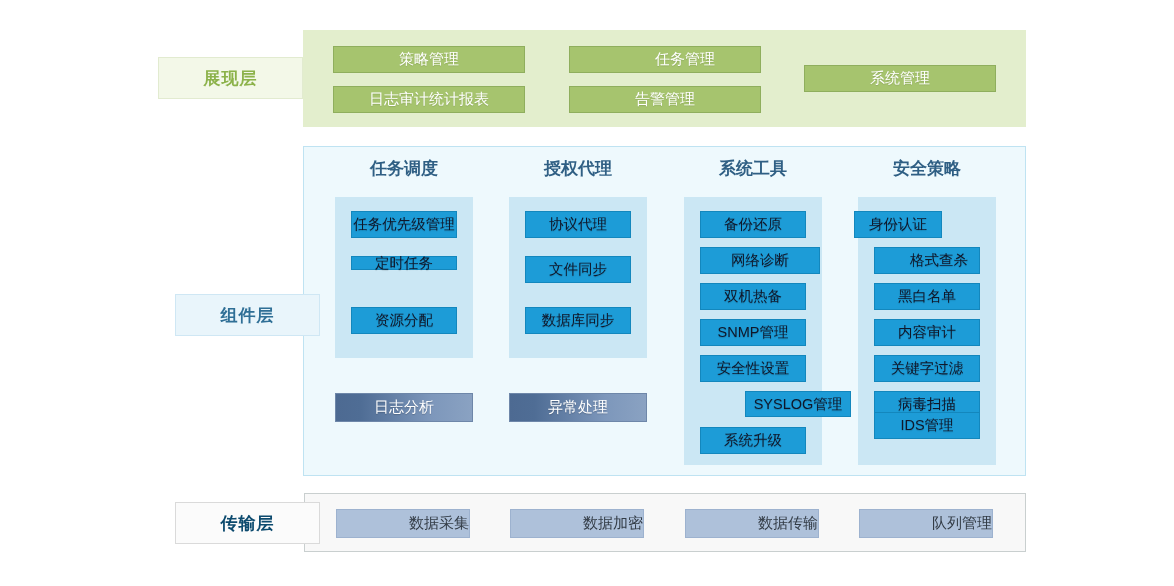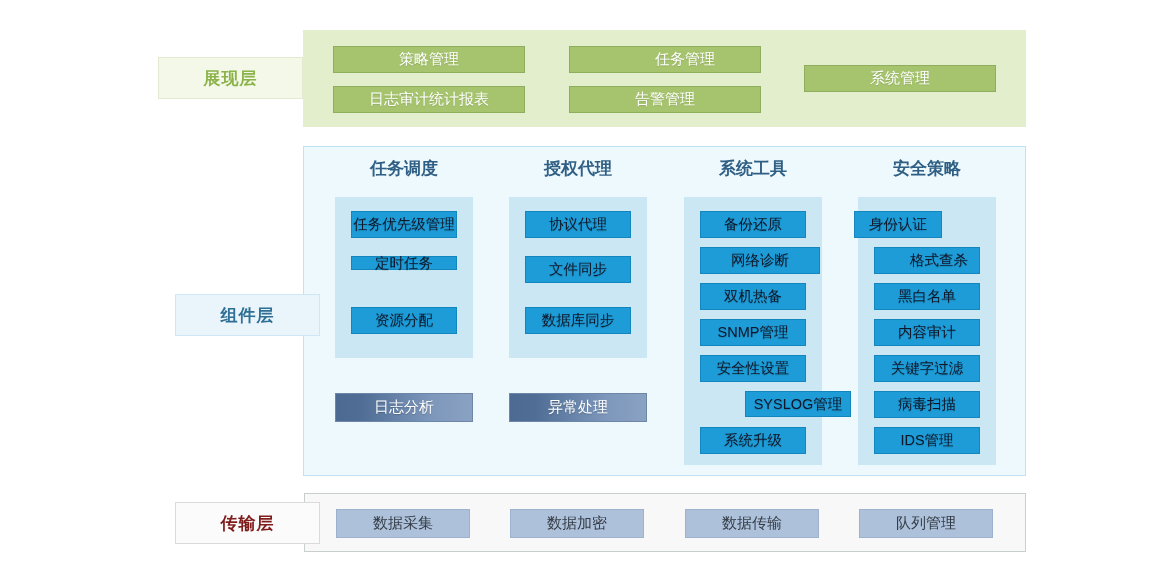--- a/index.html
+++ b/index.html
@@ -29,21 +29,21 @@
     color:#8cb24a;
   }
   .tab-blue{
     background:#e9f5fb;
     border:1px solid #cfe7f4;
     color:#2f6f96;
   }
   .tab-gray{
     background:#fbfbfb;
     border:1px solid #dadada;
-    color:#7f1d1d;
+    color:#0c4a6e;
   }
 
   
   #presentation-panel{
     background:#e3eecd;
   }
   .btn-green{
     display:flex;align-items:center;justify-content:center;
     background:#a6c46e;
     border:1px solid #8fae5d;
@@ -83,21 +83,21 @@
     box-sizing:border-box;
     text-shadow:0 1px 1px rgba(0,0,0,.2);
   }
 
   
   #transport-panel{
     background:#f8f8f8;
     border:1px solid #c9cfcf;
   }
   .btn-steel{
-    display:flex;align-items:center;justify-content:center;
+    display:flex;align-items:center;justify-content:flex-end;
     background:#aec1da;
     border:1px solid #9db2cf;
     color:#333c46;
     font-size:15px;
     box-sizing:border-box;
   }
 </style>
 </head>
 <body>
 
@@ -214,21 +214,21 @@
   </div>
   <div class="abs btn-blue" style="left:874px;top:319px;width:106px;height:27px;">
     <span>内容审计</span>
   </div>
   <div class="abs btn-blue" style="left:874px;top:355px;width:106px;height:27px;">
     <span>关键字过滤</span>
   </div>
   <div class="abs btn-blue" style="left:874px;top:391px;width:106px;height:27px;">
     <span>病毒扫描</span>
   </div>
-  <div class="abs btn-blue" style="left:874px;top:427px;width:106px;height:27px;">
+  <div class="abs btn-blue" style="left:874px;top:412px;width:106px;height:27px;">
     <span>IDS管理</span>
   </div>
 
   <div class="abs" id="transport-panel" style="left:304px;top:493px;width:722px;height:59px;">
   </div>
 
   <div class="abs layer-tab tab-gray" style="left:175px;top:502px;width:145px;height:42px;">
     <span>传输层</span>
   </div>
 

